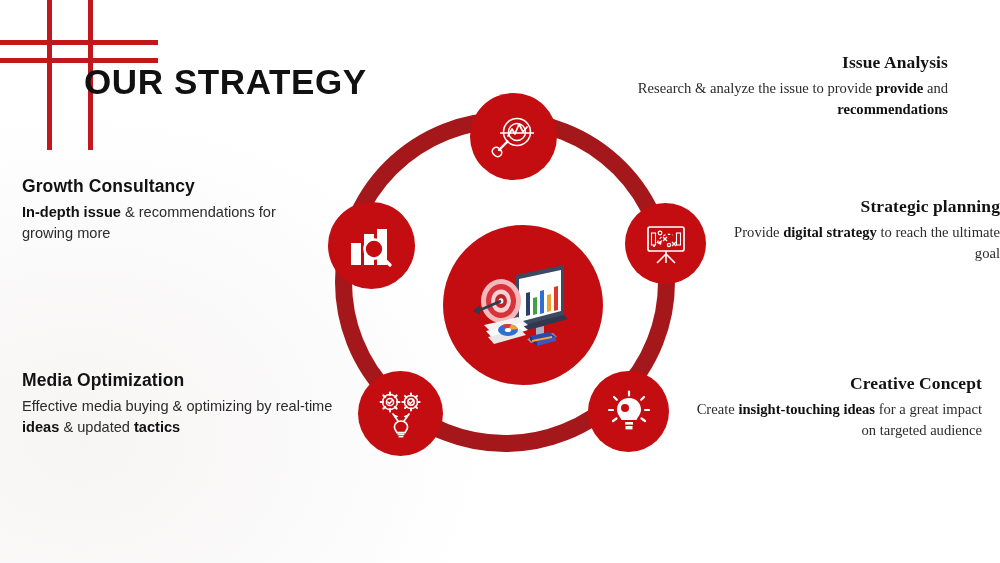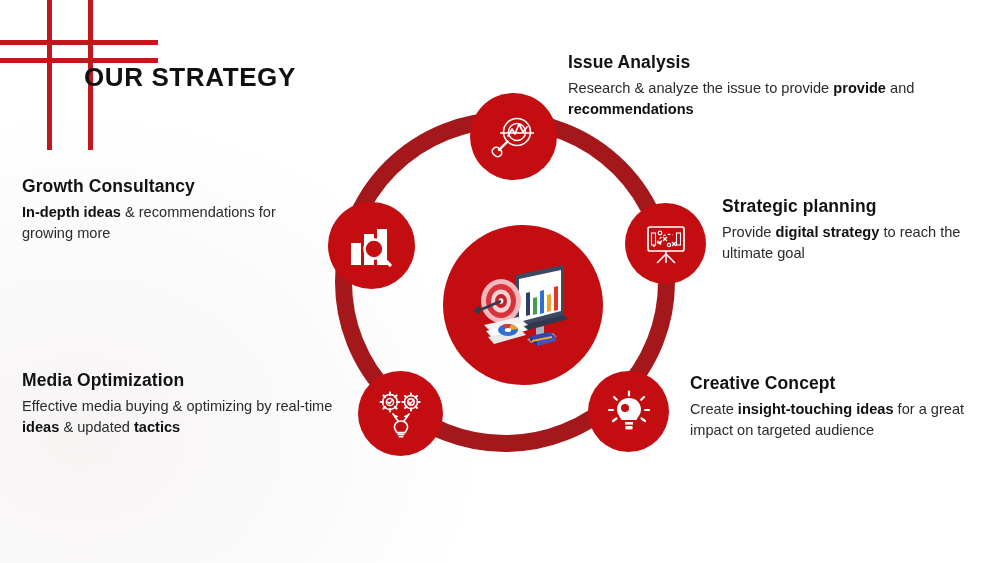--- a/index.html
+++ b/index.html
@@ -28,21 +28,21 @@
   .deco-line { position: absolute; background: #c0181c; }
   .deco-v1 { left: 47px;  top: 0px;  width: 5px; height: 150px; }
   .deco-v2 { left: 88px;  top: 0px;  width: 5px; height: 150px; }
   .deco-h1 { left: 0px;   top: 40px; width: 158px; height: 5px; }
   .deco-h2 { left: 0px;   top: 58px; width: 158px; height: 5px; }
 
   
   #page-title {
     position: absolute;
     left: 84px; top: 62px;
-    font-size: 26px;
+    font-size: 35px;
     font-weight: 800;
     letter-spacing: 0.6px;
     color: #111111;
     font-family: "Liberation Sans", sans-serif;
   }
 
   
   #cycle-ring {
     position: absolute;
     left: 335px; top: 112px;
@@ -90,21 +90,21 @@
     color: #121212;
   }
   .callout .c-body {
     font-size: 14.6px;
     line-height: 1.42;
     font-weight: 400;
     color: #2b2b2b;
   }
   .callout .c-body b { font-weight: 700; color: #111111; }
   .align-right { text-align: left; }
-  .align-left  { text-align: left; }
+  .align-left  { text-align: right; font-family: Liberation Serif, serif; }
 
   #callout-issue     { left: 568px; top: 52px;  width: 380px; }
   #callout-strategic { left: 722px; top: 196px; width: 278px; }
   #callout-creative  { left: 690px; top: 373px; width: 292px; }
   #callout-media     { left: 22px;  top: 370px; width: 322px; }
   #callout-growth    { left: 22px;  top: 176px; width: 298px; }
 </style>
 </head>
 <body>
 
@@ -283,16 +283,16 @@
     <div class="c-body"><span>Provide </span><b>digital strategy</b><span> to reach the ultimate goal</span></div>
   </div>
 
   <div id="callout-media" class="callout align-right">
     <div class="c-title">Media Optimization</div>
     <div class="c-body"><span>Effective media buying &amp; optimizing by real-time </span><b>ideas</b><span> &amp; updated </span><b>tactics</b></div>
   </div>
 
   <div id="callout-growth" class="callout align-right">
     <div class="c-title">Growth Consultancy</div>
-    <div class="c-body"><b>In-depth ideas</b><span> &amp; recommendations for growing more</span></div>
+    <div class="c-body"><b>In-depth issue</b><span> &amp; recommendations for growing more</span></div>
   </div>
 
 </div>
 
 </body></html>

